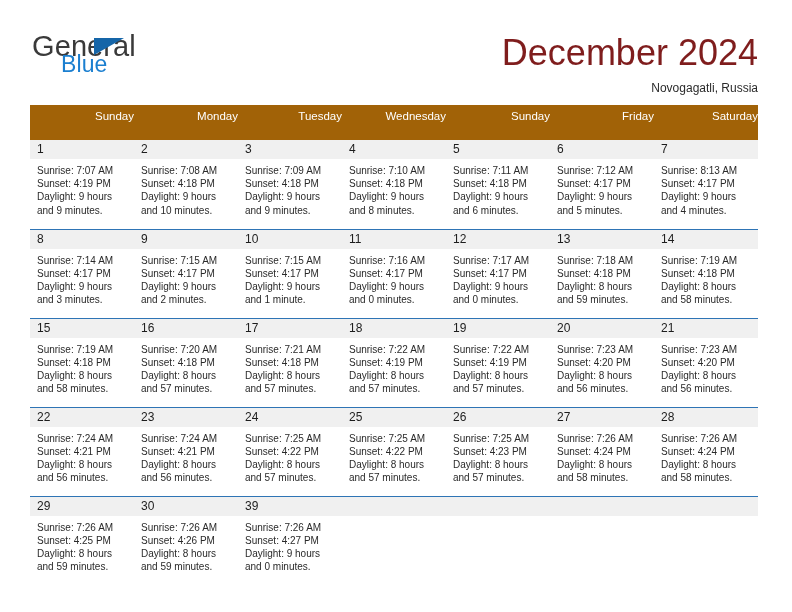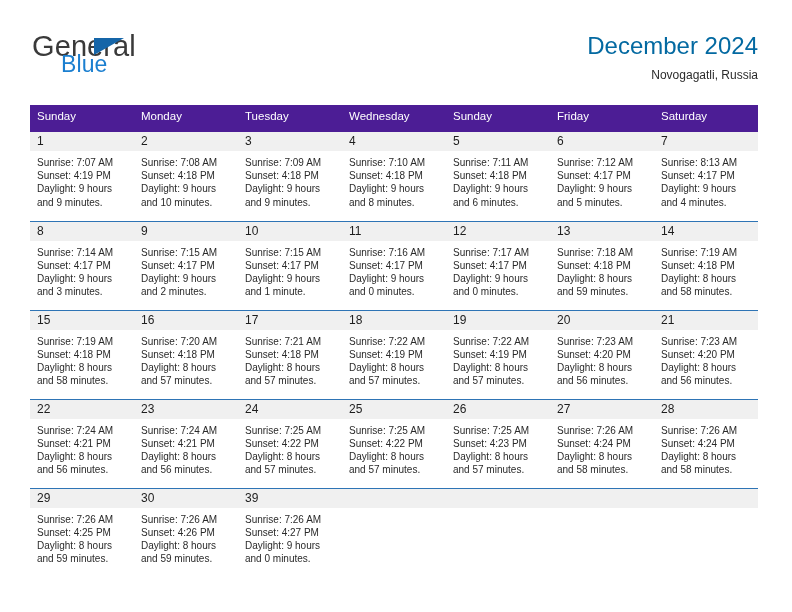--- a/index.html
+++ b/index.html
@@ -61,23 +61,23 @@
     font-size: 23px;
     color: #1b7fd0;
     letter-spacing: 0.1px;
   }
 
   .titles {
     text-align: right;
     padding-top: 2px;
   }
   .cal-title {
-    font-size: 24px;
+    font-size: 36px;
     font-weight: normal;
-    color: #0369a1;
+    color: #7f1d1d;
     line-height: 1.15;
     white-space: nowrap;
     text-align: right;
   }
   .cal-subtitle {
     font-size: 12px;
     color: #2b2b2b;
     margin-top: 8px;
     white-space: nowrap;
   }
@@ -90,26 +90,26 @@
     width: 728px;
   }
   table.cal {
     border-collapse: collapse;
     table-layout: fixed;
     width: 728px;
   }
   table.cal col { width: 104px; }
 
   thead th {
-    background: #4c1d95;
+    background: #a16207;
     color: #ffffff;
     font-size: 11.5px;
     font-weight: normal;
-    text-align: left;
-    padding: 5px 0 10px 7px;
+    text-align: right;
+    padding: 5px 0 18px 7px;
     height: 20px;
     box-sizing: border-box;
   }
 
   tbody tr.week > td {
     vertical-align: top;
     padding: 0;
     border-top: 1px solid #2e74b5;
     height: 89px;
     box-sizing: border-box;

